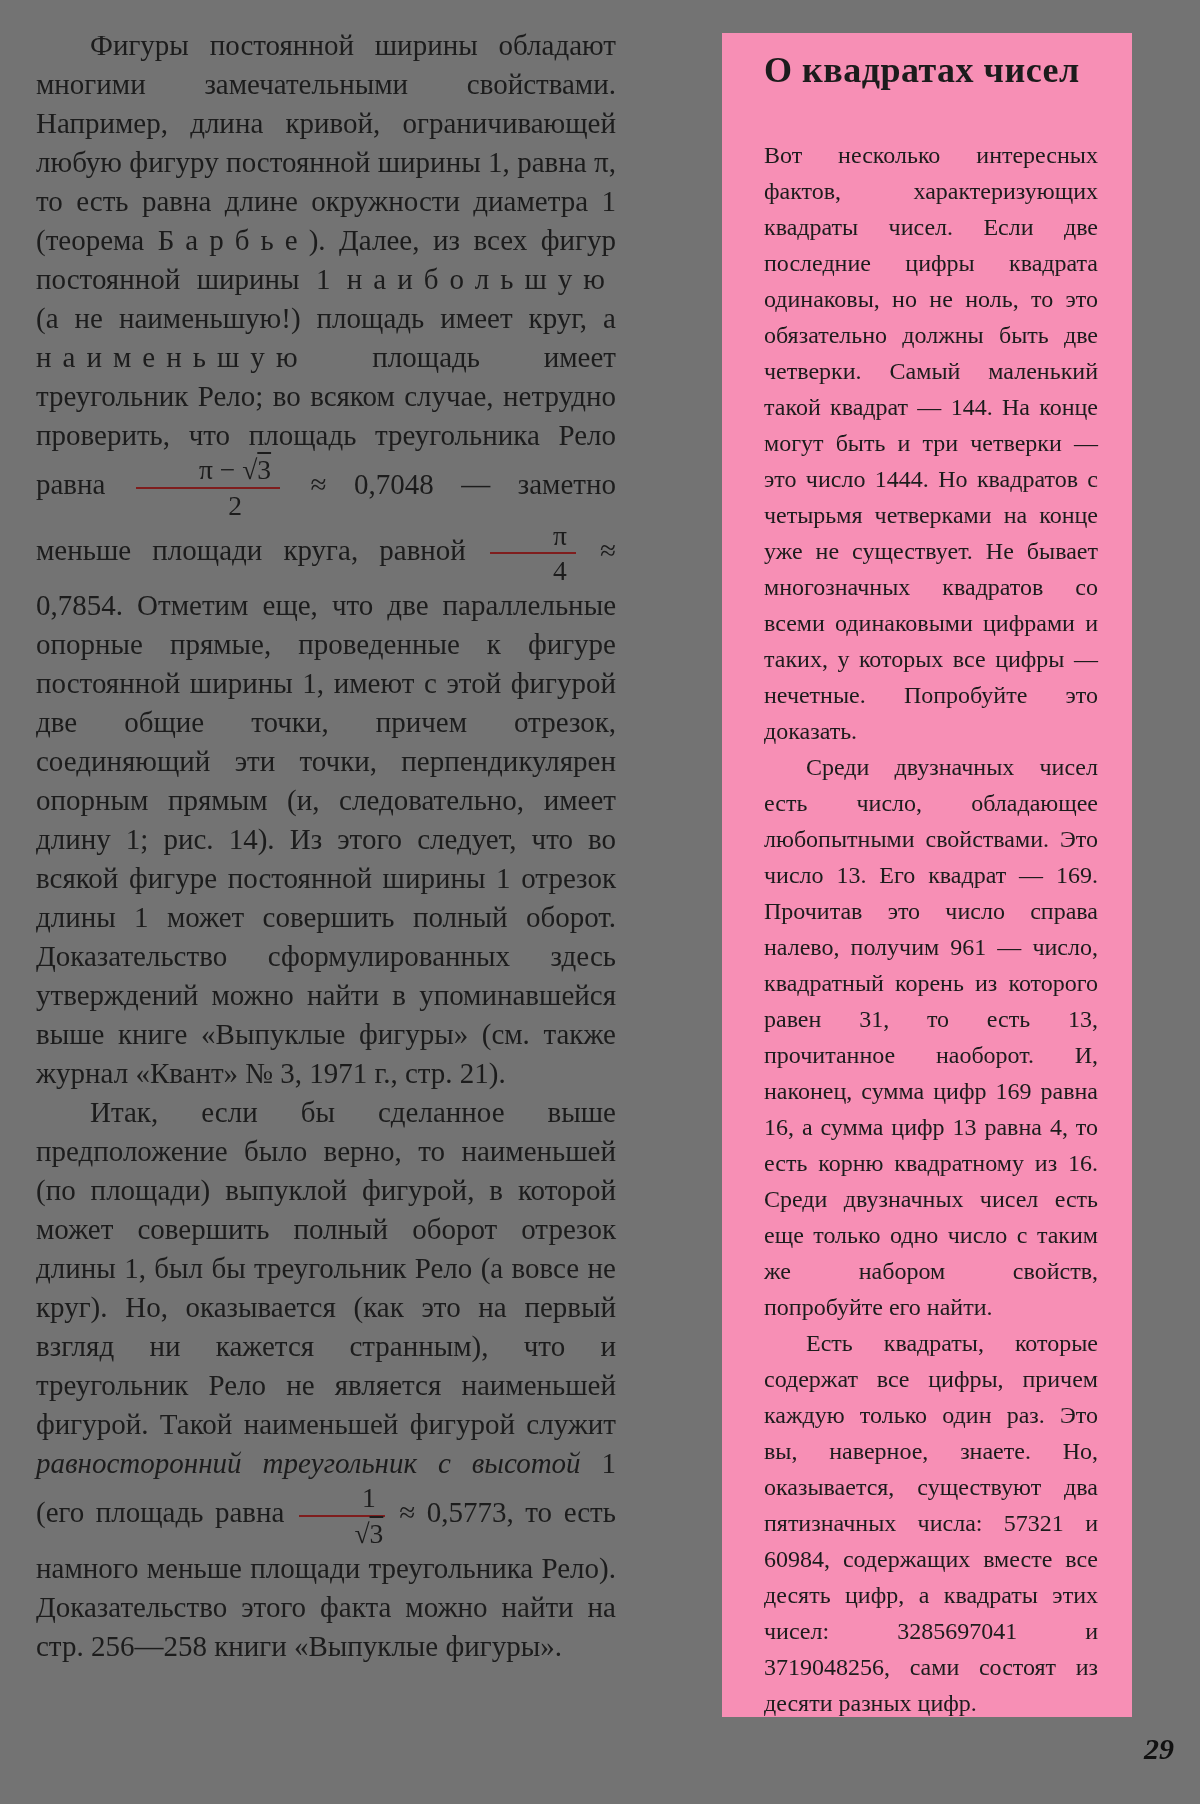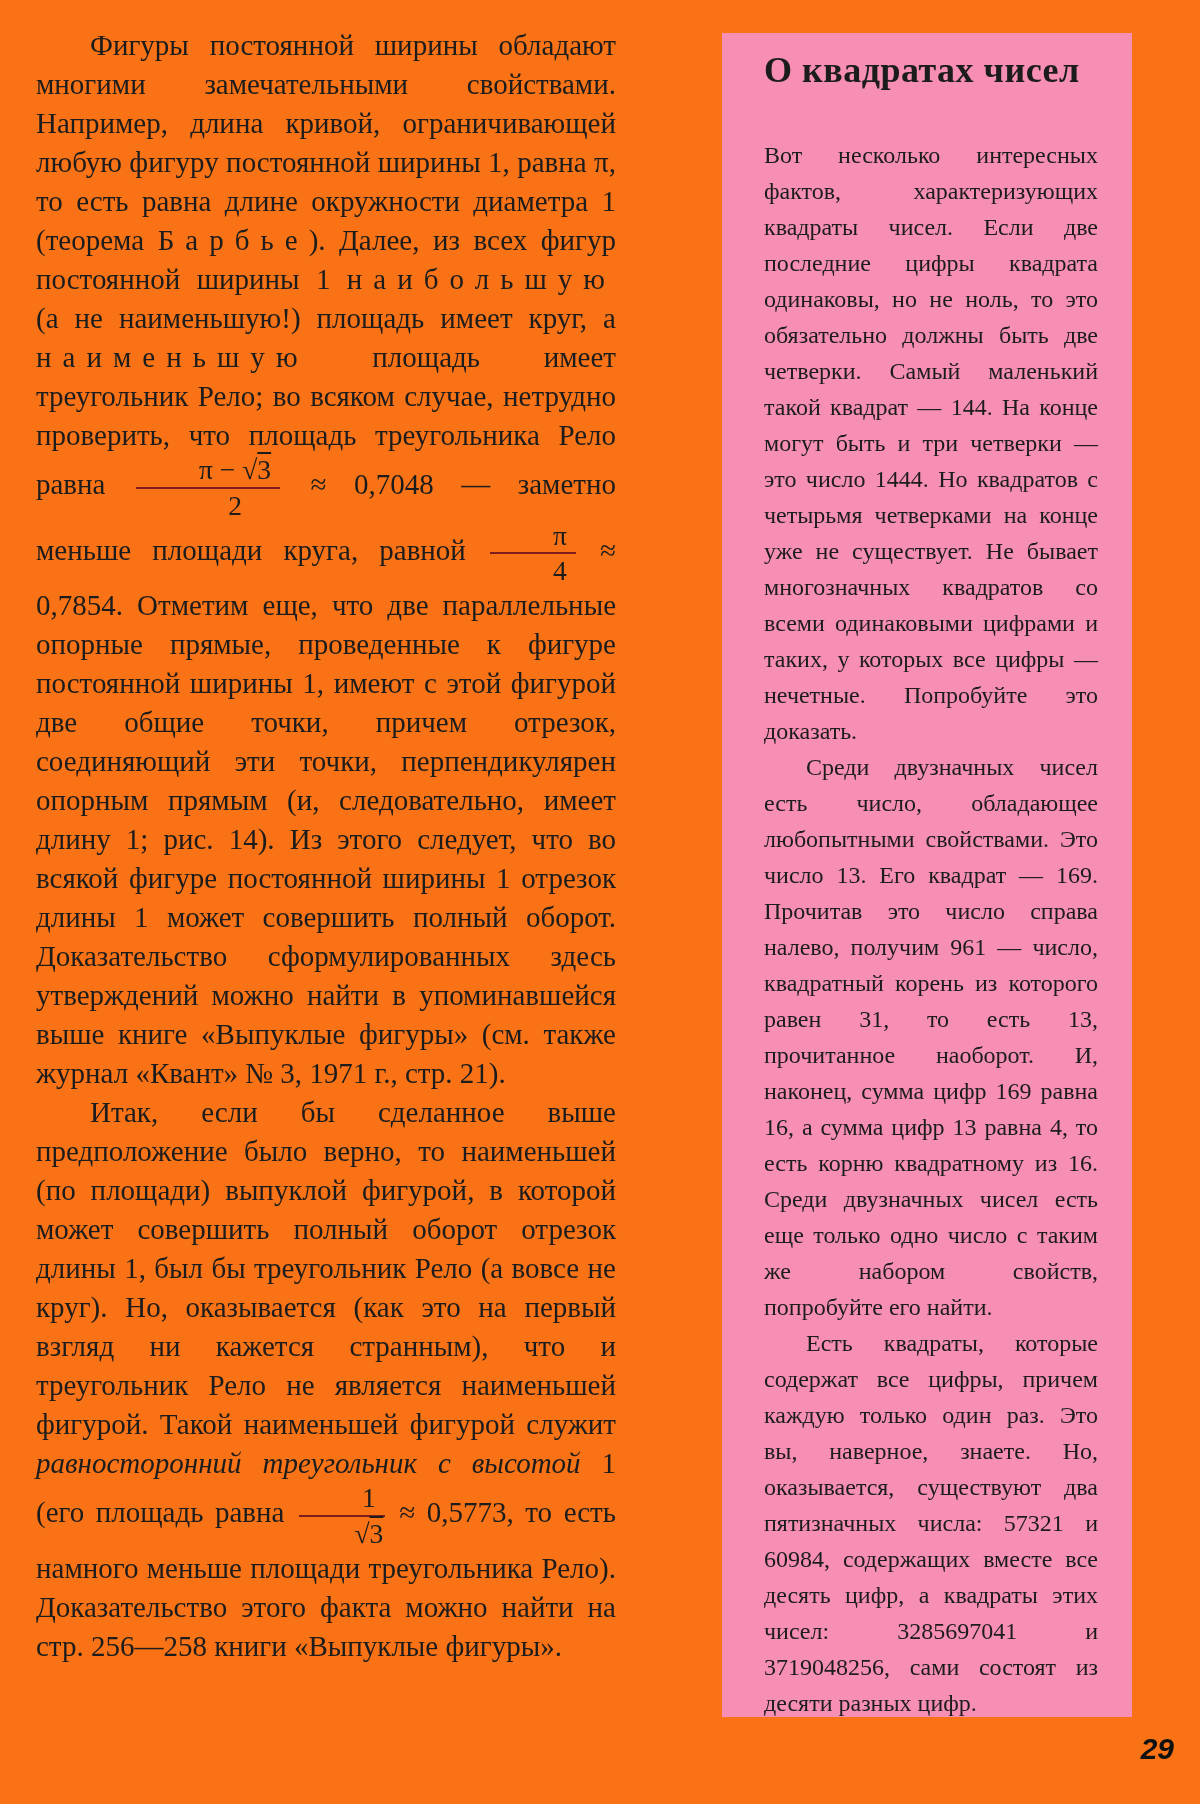--- a/index.html
+++ b/index.html
@@ -39,28 +39,28 @@
     font-size:24px; line-height:36px; text-align:justify;
   }
   .sidebar-body p { margin:0; }
   .sidebar-body p.indent { text-indent:42px; }
   .signature {
     font-style:italic; font-size:26px; text-align:right;
     margin-top:28px; padding-right:4px; letter-spacing:1px;
   }
   .page-number {
     position:absolute; right:26px; bottom:38px;
-    font-family:Liberation Sans, sans-serif;
+    font-family:Liberation Serif, serif;
     font-weight:bold; font-style:italic; font-size:30px; color:#111;
   }
 </style>
 </head>
 <body>
 
-<div class="page" style="background: #f97316;">
+<div class="page" style="background: #737373;">
 
   <div class="article">
       <p class="indent"><span>Фигуры постоянной ширины обладают многими замечательными свойствами. Например, длина кривой, ограничивающей любую фигуру постоянной ширины 1, равна π, то есть равна длине окружности диаметра 1 (теорема </span><span class="spaced">Барбье</span><span>). Далее, из всех фигур постоянной ширины 1 </span><span class="spaced">наибольшую</span><span> (а не наименьшую!) площадь имеет круг, а </span><span class="spaced">наименьшую</span><span> площадь имеет треугольник Рело; во всяком случае, нетрудно проверить, что площадь треугольника Рело равна </span><span class="frac"><span class="num">π − √<span class="rad">3</span></span><span class="den">2</span></span><span> ≈ 0,7048 — заметно меньше площади круга, равной </span><span class="frac"><span class="num">π</span><span class="den">4</span></span><span> ≈ 0,7854. Отметим еще, что две параллельные опорные прямые, проведенные к фигуре постоянной ширины 1, имеют с этой фигурой две общие точки, причем отрезок, соединяющий эти точки, перпендикулярен опорным прямым (и, следовательно, имеет длину 1; рис. 14). Из этого следует, что во всякой фигуре постоянной ширины 1 отрезок длины 1 может совершить полный оборот. Доказательство сформулированных здесь утверждений можно найти в упоминавшейся выше книге «Выпуклые фигуры» (см. также журнал «Квант» № 3, 1971 г., стр. 21).</span></p>
       <p class="indent"><span>Итак, если бы сделанное выше предположение было верно, то наименьшей (по площади) выпуклой фигурой, в которой может совершить полный оборот отрезок длины 1, был бы треугольник Рело (а вовсе не круг). Но, оказывается (как это на первый взгляд ни кажется странным), что и треугольник Рело не является наименьшей фигурой. Такой наименьшей фигурой служит </span><span class="italic">равносторонний треугольник с высотой</span><span> 1 (его площадь равна </span><span class="frac"><span class="num">1</span><span class="den">√<span class="rad">3</span></span></span><span> ≈ 0,5773, то есть намного меньше площади треугольника Рело). Доказательство этого факта можно найти на стр. 256—258 книги «Выпуклые фигуры».</span></p>
     </div>
 
   <div class="sidebar" style="background: rgb(247, 143, 181);">
     <h2 class="sidebar-title">О квадратах чисел</h2>
     <div class="sidebar-body">
         <p><span>Вот несколько интересных фактов, характеризующих квадраты чисел. Если две последние цифры квадрата одинаковы, но не ноль, то это обязательно должны быть две четверки. Самый маленький такой квадрат — 144. На конце могут быть и три четверки — это число 1444. Но квадратов с четырьмя четверками на конце уже не существует. Не бывает многозначных квадратов со всеми одинаковыми цифрами и таких, у которых все цифры — нечетные. Попробуйте это доказать.</span></p>

